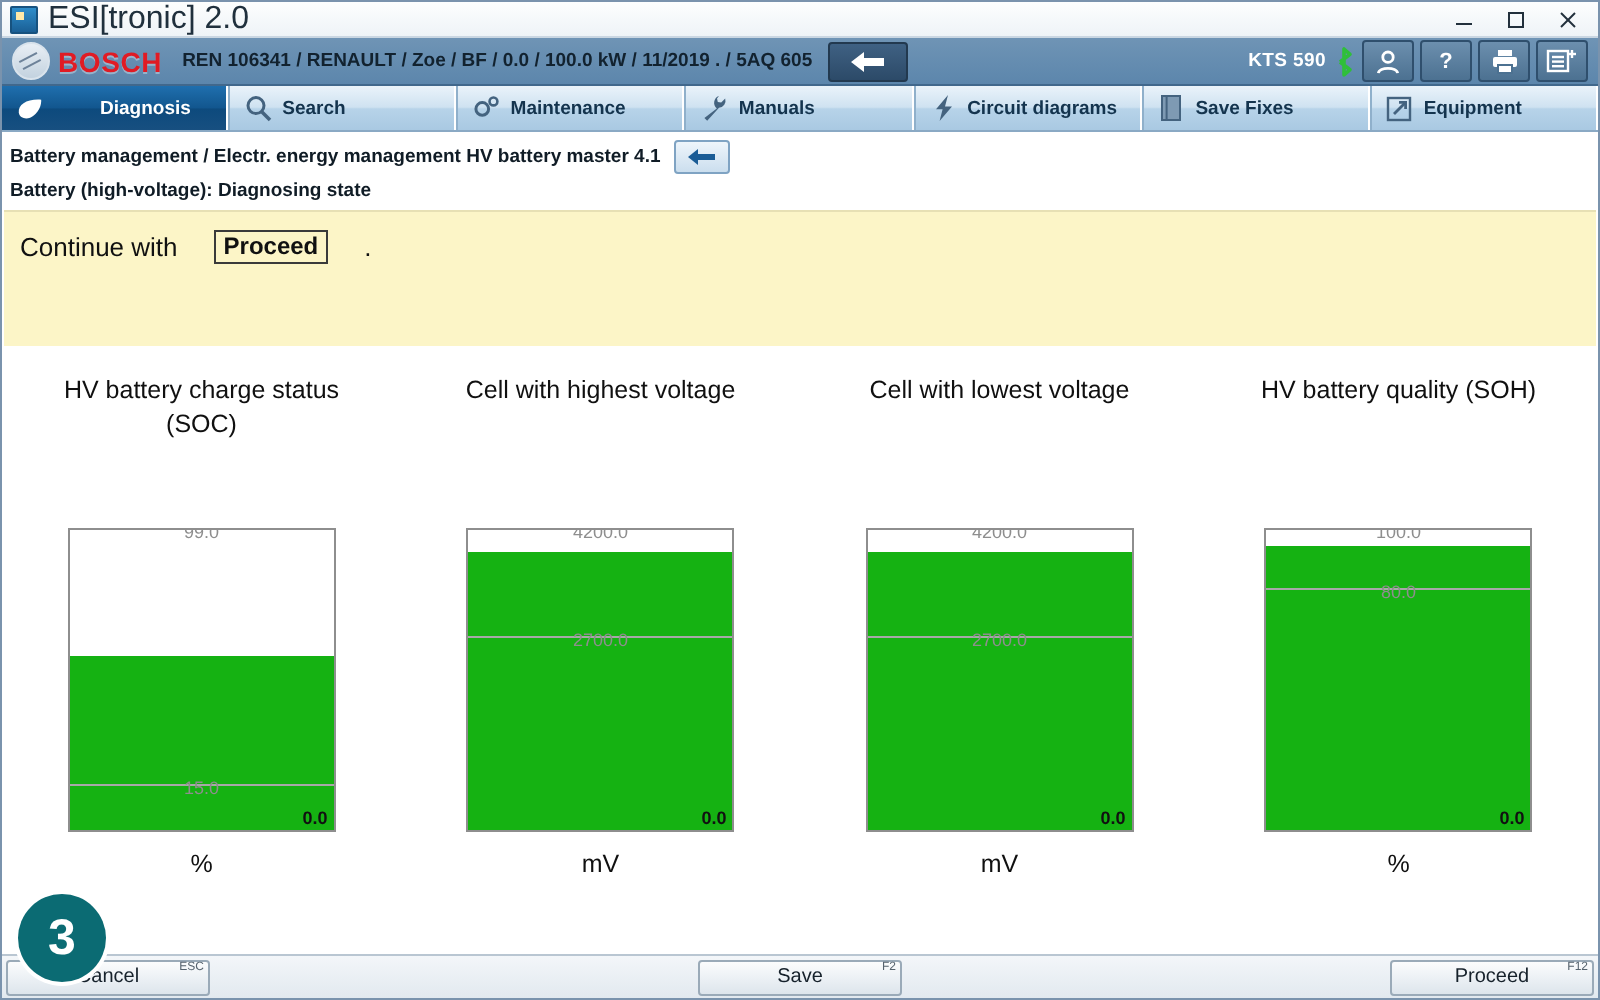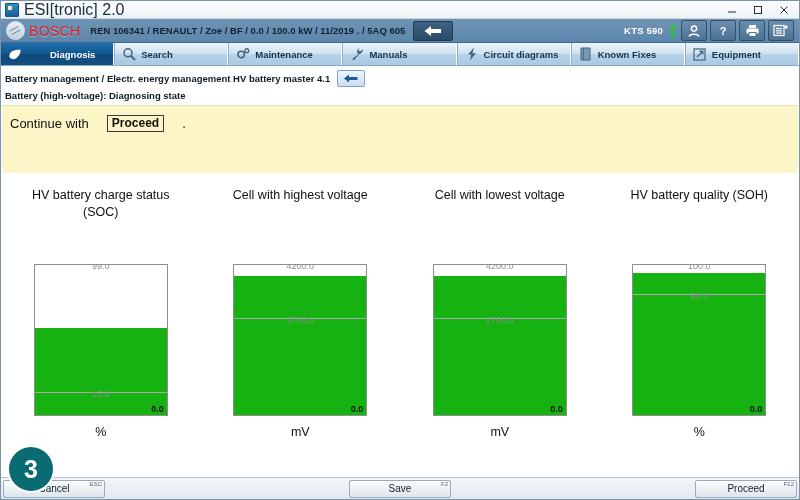--- a/index.html
+++ b/index.html
@@ -95,21 +95,21 @@
     content: "";
     position: absolute;
     left: 2.5px; top: 6px;
     width: 10px; height: 3px;
     border-top: 1.5px solid #6d8299;
     border-bottom: 1.5px solid #6d8299;
     transform: rotate(-28deg);
   }
   .bosch-word {
     font-size: 14px;
-    font-weight: normal;
+    font-weight: bold;
     color: #e01b24;
     letter-spacing: 0.3px;
     margin-right: 10px;
     text-shadow: 0 1px 0 rgba(255,255,255,.35);
   }
   .vehicle-info {
     font-size: 9.5px;
     font-weight: bold;
     color: #12222f;
     white-space: nowrap;
@@ -504,21 +504,21 @@
       <span class="tab-label">Circuit diagrams</span>
     </div>
 
     <div class="tab">
       <span class="tab-icon">
         <svg width="13" height="14" viewBox="0 0 13 14">
             <path d="M2 1 H11 V13 H2 Z" fill="#7e9ab3" stroke="#44637f" stroke-width="1"></path>
             <line x1="4.3" y1="1" x2="4.3" y2="13" stroke="#44637f" stroke-width="1"></line>
           </svg>
       </span>
-      <span class="tab-label">Known Fixes</span>
+      <span class="tab-label">Save Fixes</span>
     </div>
 
     <div class="tab">
       <span class="tab-icon">
         <svg width="13" height="13" viewBox="0 0 13 13">
             <rect x="1" y="1" width="11" height="11" fill="none" stroke="#44637f" stroke-width="1.2"></rect>
             <line x1="4" y1="9" x2="9.5" y2="3.5" stroke="#44637f" stroke-width="1.4"></line>
             <path d="M6.5 3.2 H9.8 V6.5" fill="none" stroke="#44637f" stroke-width="1.4"></path>
           </svg>
       </span>

